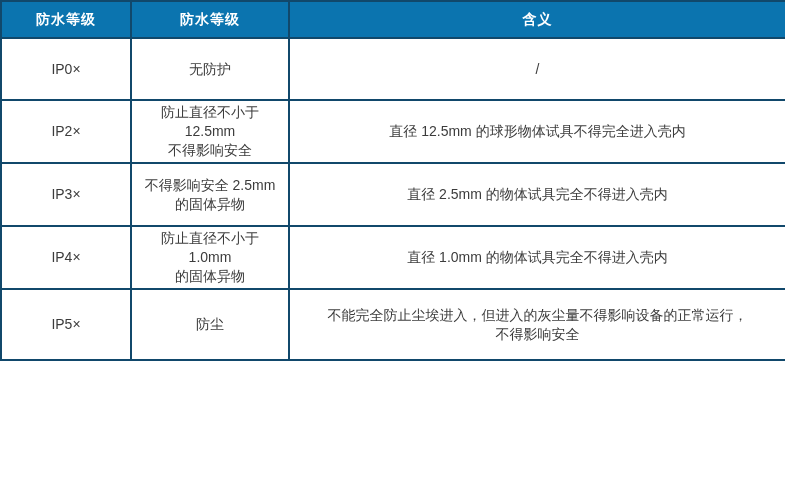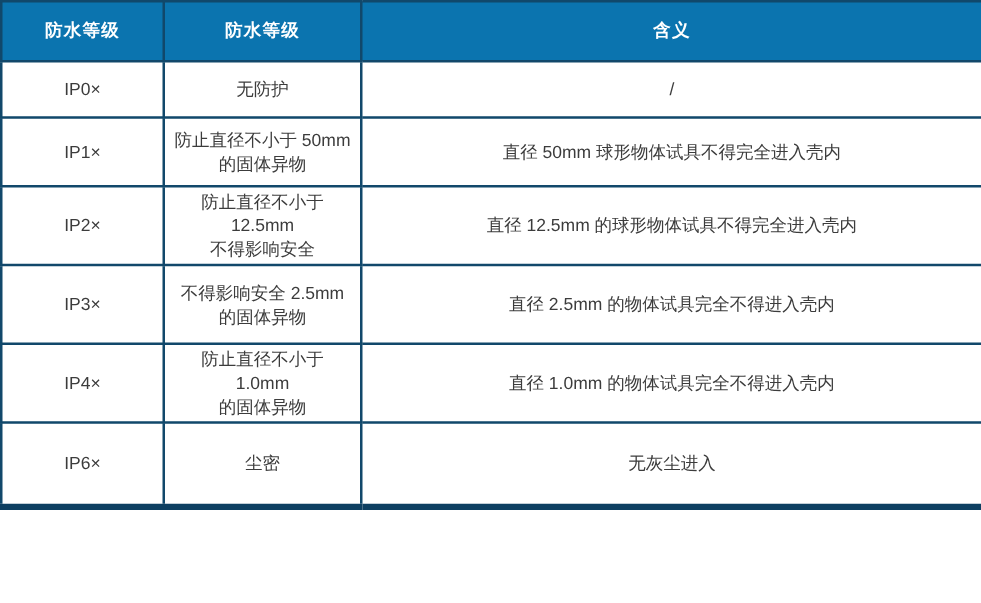--- a/index.html
+++ b/index.html
@@ -37,22 +37,22 @@
     font-weight: bold;
     letter-spacing: 1px;
   }
   table.ip-table td {
     background: #ffffff;
     color: #3c3c3c;
     font-size: 14px;
     line-height: 19px;
     white-space: pre-line;
   }
-  tr.hdr        { height: 48px; padding-left: 48px; }
-  tr.r0         { height: 45px; }
+  tr.hdr        { height: 37px; padding-left: 48px; }
+  tr.r0         { height: 62px; }
   tr.r1         { height: 55px; }
   tr.r2         { height: 63px; }
   tr.r3         { height: 63px; }
   tr.r4         { height: 62px; }
   tr.r5         { height: 71px; }
   tr.r6         { height: 67px; }
   tr.r6 td      { border-bottom-width: 5px; border-bottom-color: #0e3f61; }
   td.level-cell { font-family: "Liberation Sans", "DejaVu Sans", sans-serif; }
 </style>
 </head>
@@ -70,43 +70,38 @@
       <th>防水等级</th>
       <th>含义</th>
     </tr>
   </thead>
   <tbody>
     <tr class="r0">
       <td class="level-cell">IP0×</td>
       <td>无防护</td>
       <td>/</td>
     </tr>
-    <tr class="r1">
-      <td class="level-cell">IP1×</td>
-      <td>防止直径不小于 50mm
-的固体异物</td>
-      <td>直径 50mm 球形物体试具不得完全进入壳内</td>
-    </tr>
     <tr class="r2">
       <td class="level-cell">IP2×</td>
       <td>防止直径不小于12.5mm
 不得影响安全</td>
       <td>直径 12.5mm 的球形物体试具不得完全进入壳内</td>
     </tr>
     <tr class="r3">
       <td class="level-cell">IP3×</td>
       <td>不得影响安全 2.5mm
 的固体异物</td>
       <td>直径 2.5mm 的物体试具完全不得进入壳内</td>
     </tr>
     <tr class="r4">
       <td class="level-cell">IP4×</td>
       <td>防止直径不小于 1.0mm
 的固体异物</td>
       <td>直径 1.0mm 的物体试具完全不得进入壳内</td>
     </tr>
-    <tr class="r6">
-      <td class="level-cell">IP6×</td>
-      <td>尘密</td>
-      <td>无灰尘进入</td>
+    <tr class="r5">
+      <td class="level-cell">IP5×</td>
+      <td>防尘</td>
+      <td>不能完全防止尘埃进入，但进入的灰尘量不得影响设备的正常运行，
+不得影响安全</td>
     </tr>
   </tbody>
 </table>
 
 </body></html>

